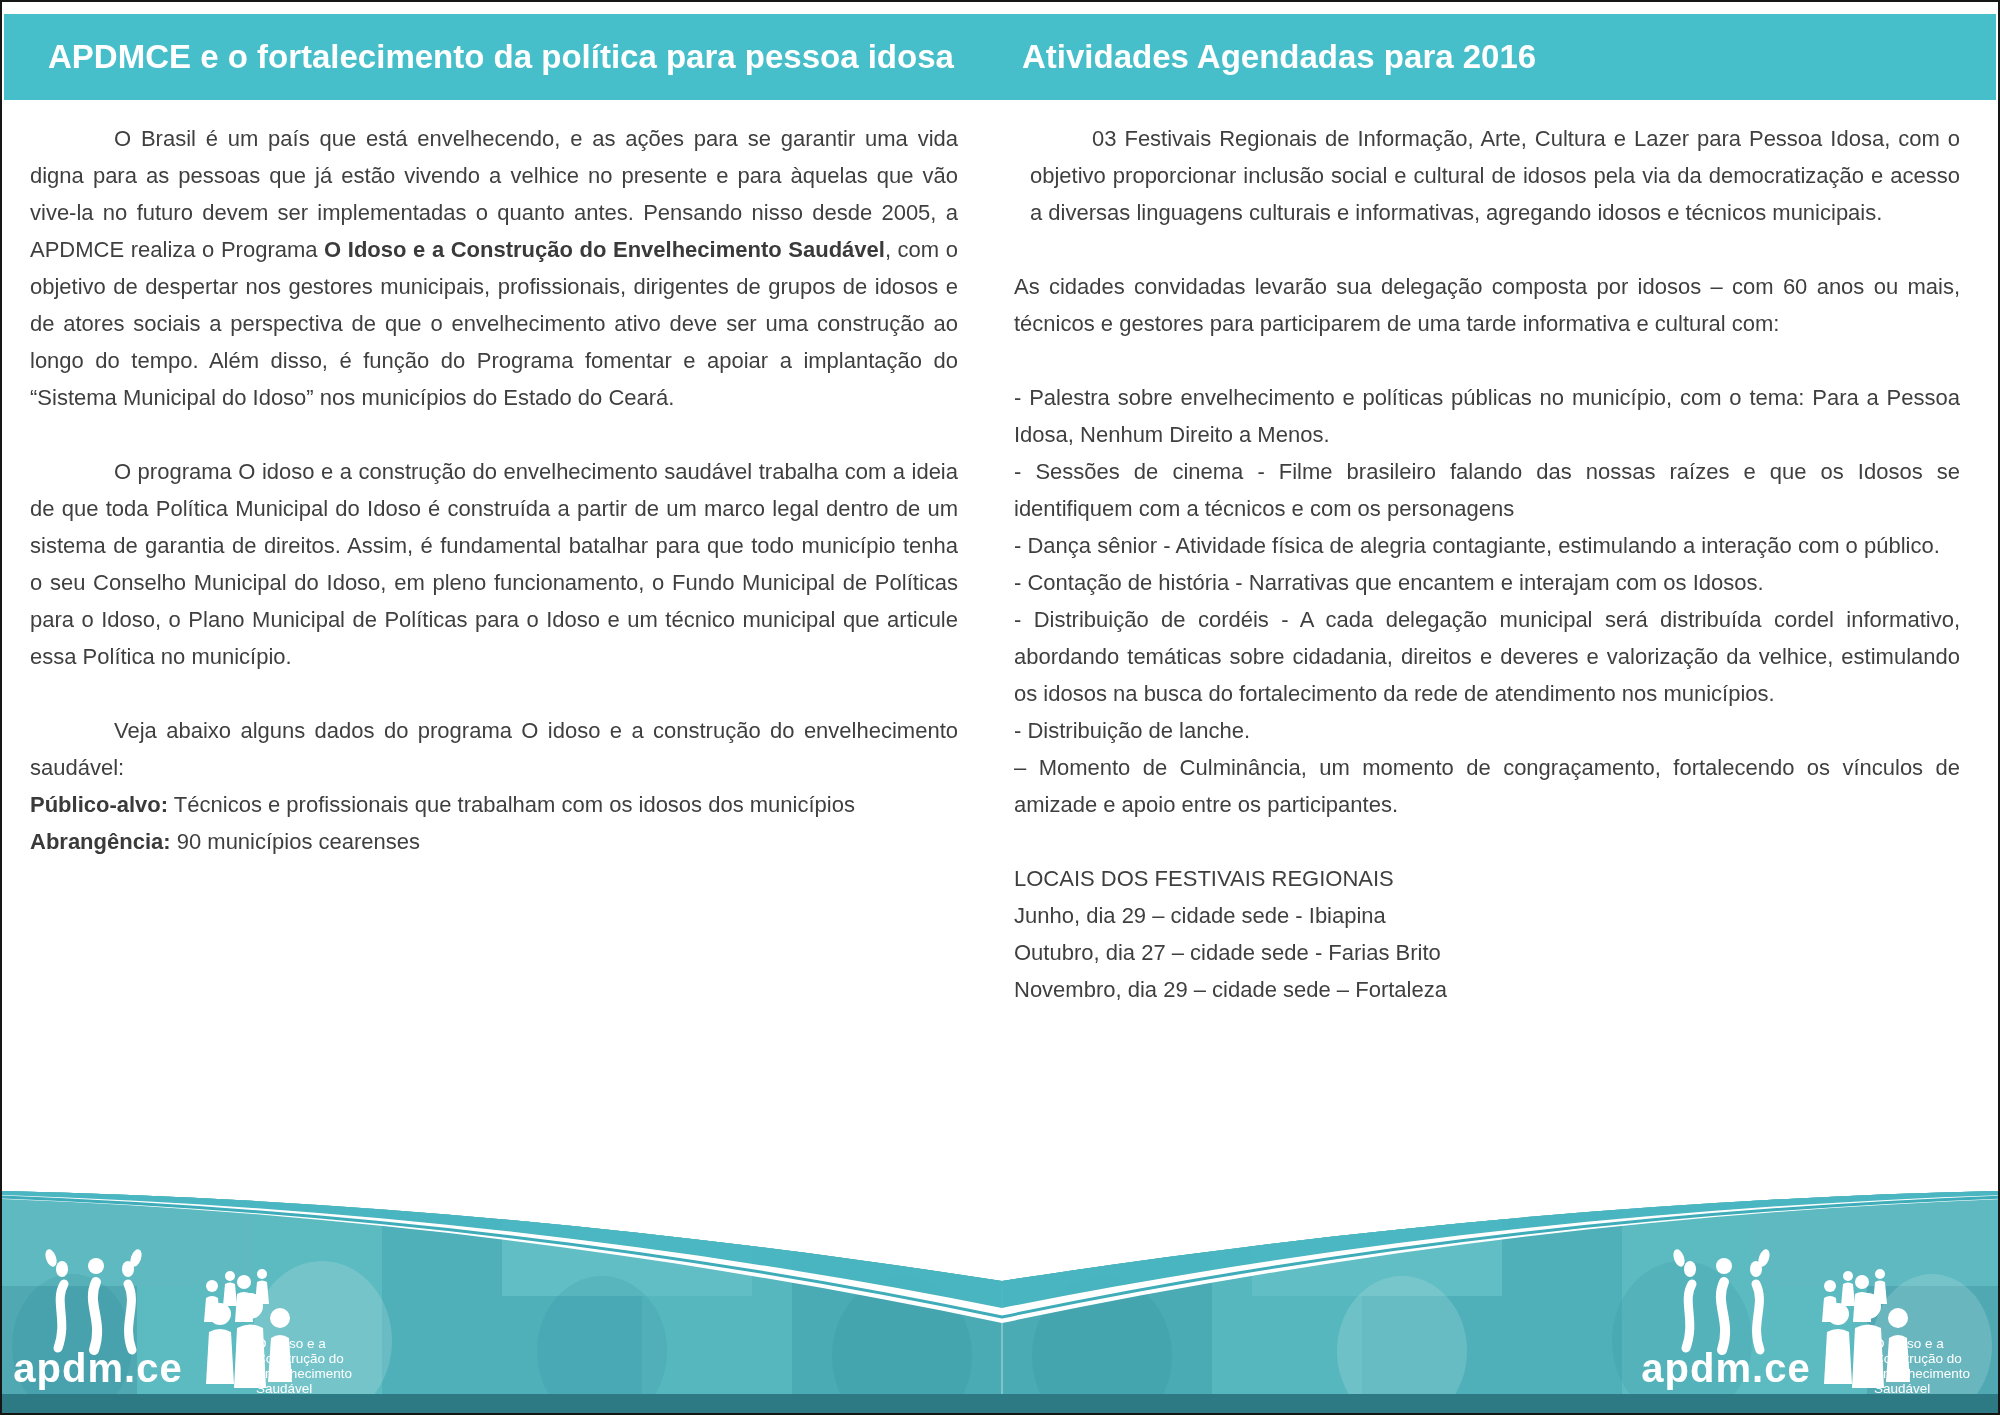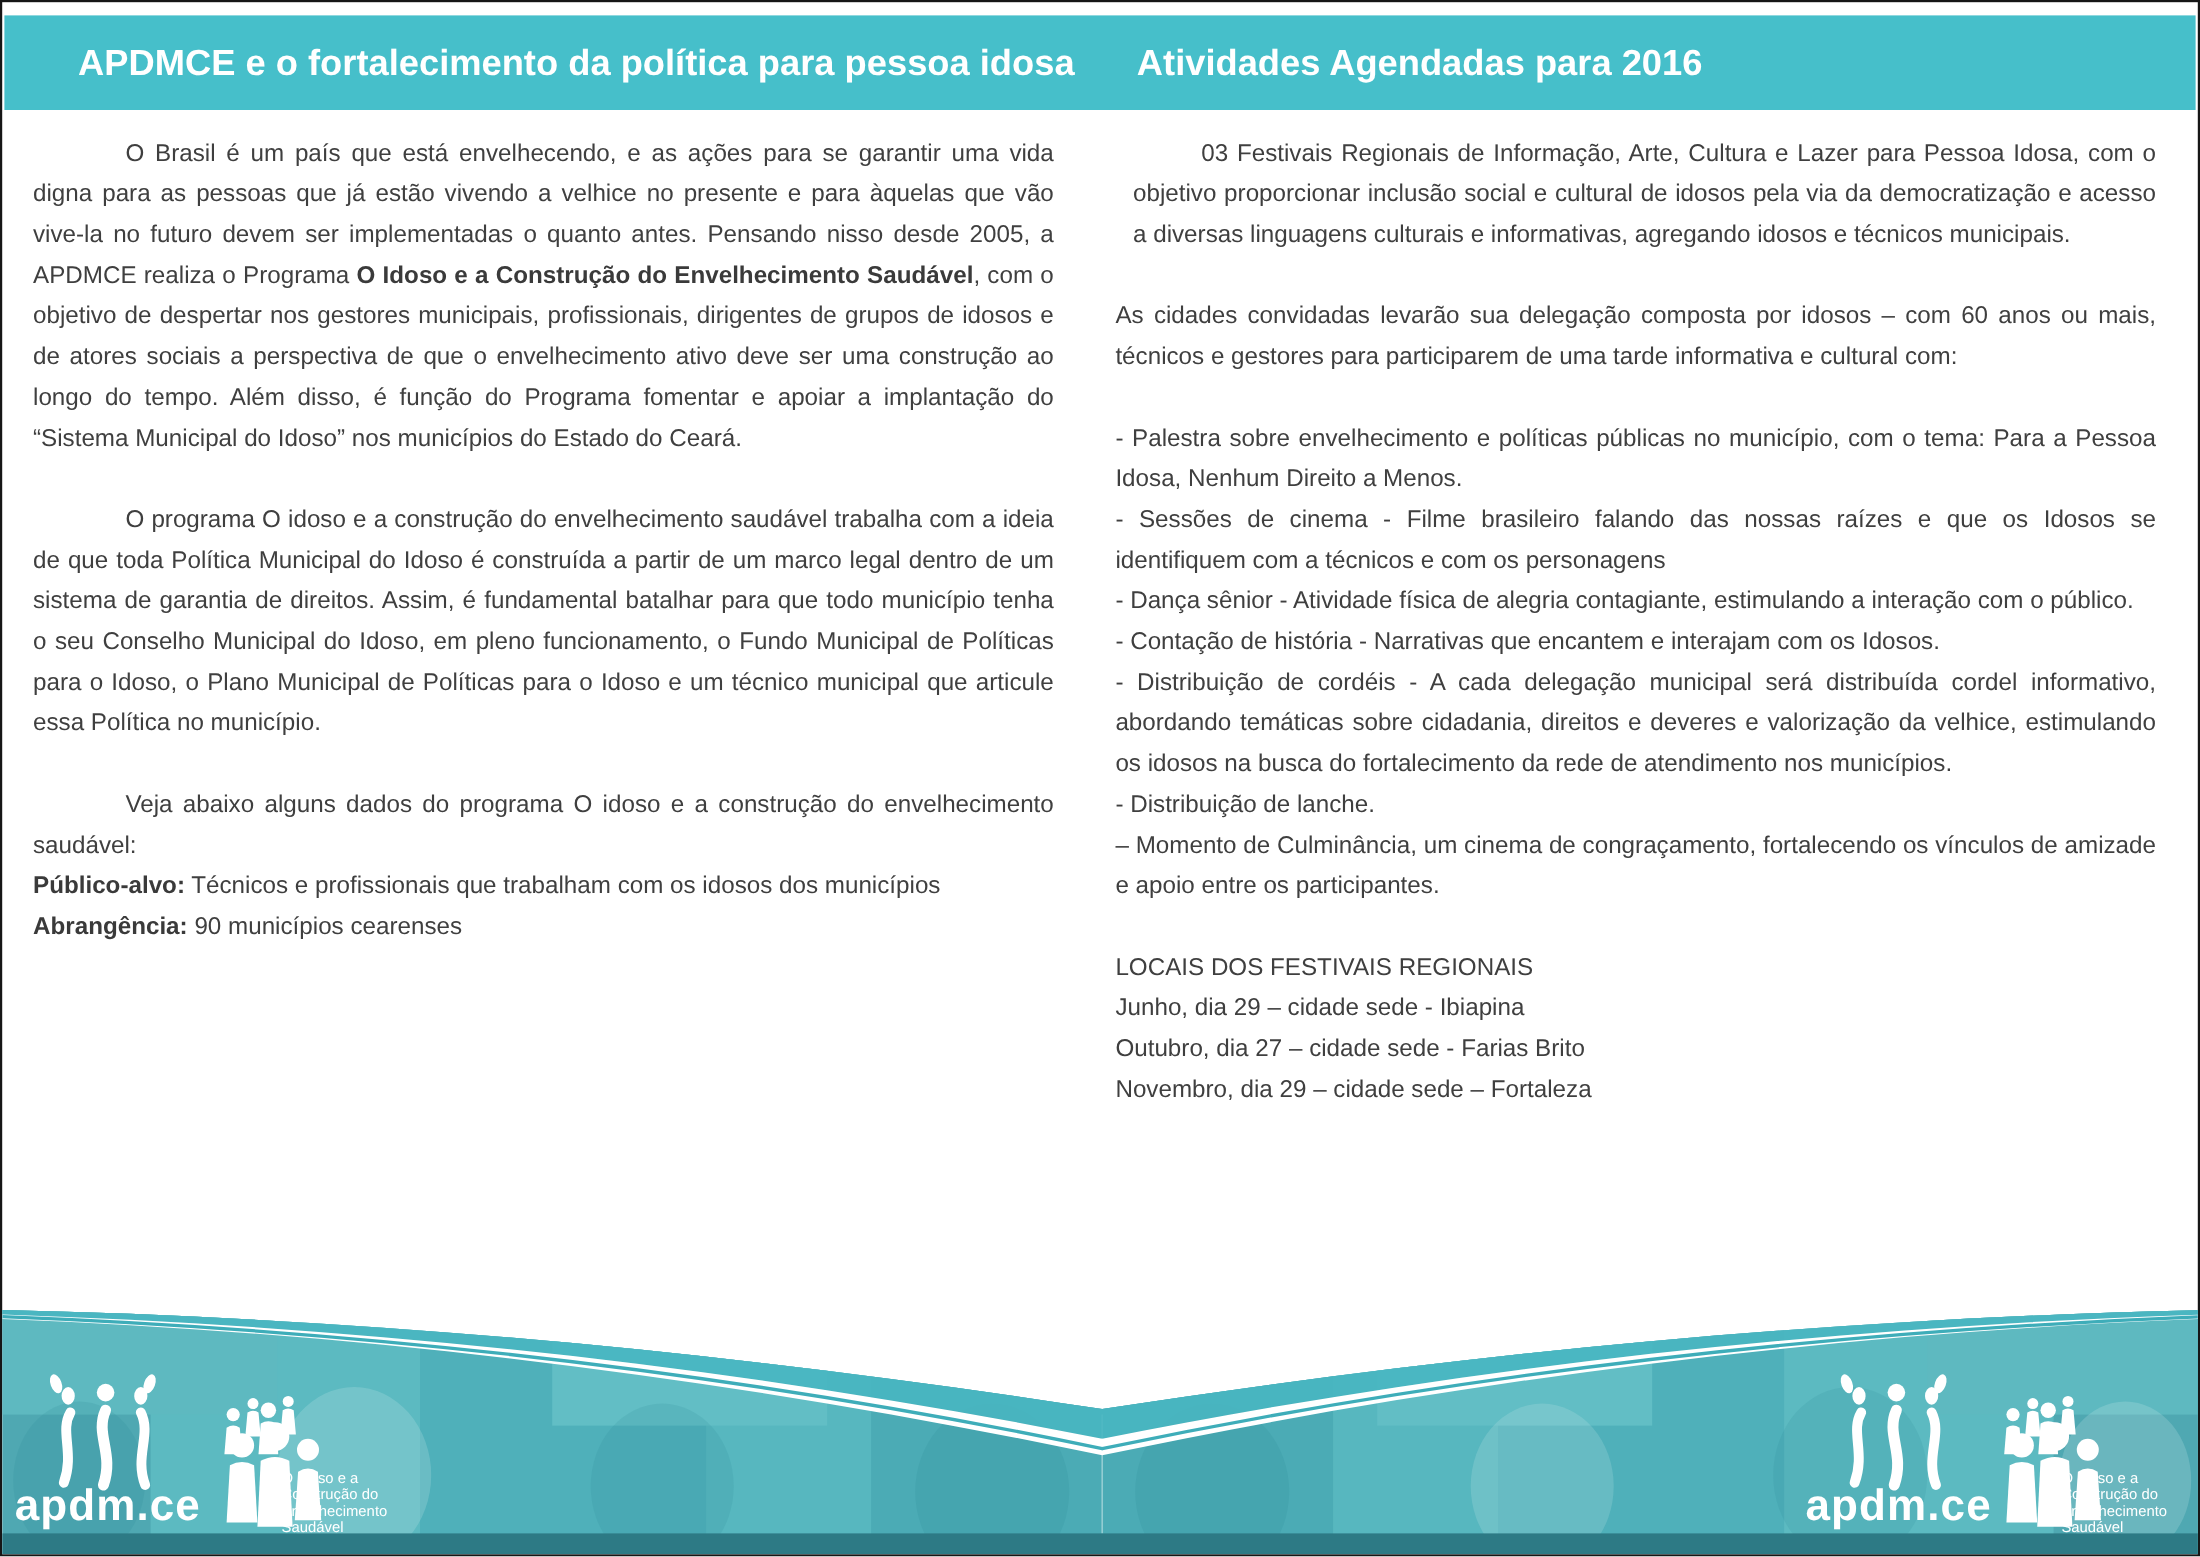--- a/index.html
+++ b/index.html
@@ -9,21 +9,21 @@
     box-sizing:border-box;
     border:2px solid #161616;
     background:#ffffff;
     overflow:hidden;
     font-family:"Liberation Sans",sans-serif;
   }
   .header-bar{
     position:absolute;left:2px;right:2px;top:12px;height:86px;
     background:#46bfca;
     display:flex;align-items:center;
-    color:#ffffff;font-weight:bold;font-size:33px;padding-left:23px;
+    color:#ffffff;font-weight:bold;font-size:33px;
   }
   .header-left{flex:1;padding-left:44px;}
   .header-right{flex:1;}
   .col{
     position:absolute;top:118px;
     font-size:22px;line-height:37px;color:#3f3f3f;
   }
   .col-left{left:28px;width:928px;}
   .col-right{left:1012px;width:946px;}
   .j{text-align:justify;}
@@ -56,21 +56,21 @@
 
   <div class="col col-right">
     <p class="j indent-sm mb">03 Festivais Regionais de Informação, Arte, Cultura e Lazer para Pessoa Idosa, com o objetivo proporcionar inclusão social e cultural de idosos pela via da democratização e acesso a diversas linguagens culturais e informativas, agregando idosos e técnicos municipais.</p>
     <p class="j mb">As cidades convidadas levarão sua delegação composta por idosos – com 60 anos ou mais, técnicos e gestores para participarem de uma tarde informativa e cultural com:</p>
     <div class="line j">- Palestra sobre envelhecimento e políticas públicas no município, com o tema: Para a Pessoa Idosa, Nenhum Direito a Menos.</div>
     <div class="line j">- Sessões de cinema - Filme brasileiro falando das nossas raízes e que os Idosos se identifiquem com a técnicos e com os personagens</div>
     <div class="line j">- Dança sênior - Atividade física de alegria contagiante, estimulando a interação com o público.</div>
     <div class="line j">- Contação de história - Narrativas que encantem e interajam com os Idosos.</div>
     <div class="line j">- Distribuição de cordéis - A cada delegação municipal será distribuída cordel informativo, abordando temáticas sobre cidadania, direitos e deveres e valorização da velhice, estimulando os idosos na busca do fortalecimento da rede de atendimento nos municípios.</div>
     <div class="line j">- Distribuição de lanche.</div>
-    <div class="line j mb">– Momento de Culminância, um cinema de congraçamento, fortalecendo os vínculos de amizade e apoio entre os participantes.</div>
+    <div class="line j mb">– Momento de Culminância, um momento de congraçamento, fortalecendo os vínculos de amizade e apoio entre os participantes.</div>
     <div class="line">LOCAIS DOS FESTIVAIS REGIONAIS</div>
     <div class="line">Junho, dia 29 – cidade sede - Ibiapina</div>
     <div class="line">Outubro, dia 27 – cidade sede - Farias Brito</div>
     <div class="line">Novembro, dia 29 – cidade sede – Fortaleza</div>
   </div>
 
   <svg class="footer" width="2000" height="277" viewBox="0 0 2000 277" xmlns="http://www.w3.org/2000/svg">
     <defs>
       <clipPath id="pc">
         <path d="M0,55 C360,63 690,97 1000,145 C1310,97 1640,63 2000,55 L2000,277 L0,277 Z"></path>

